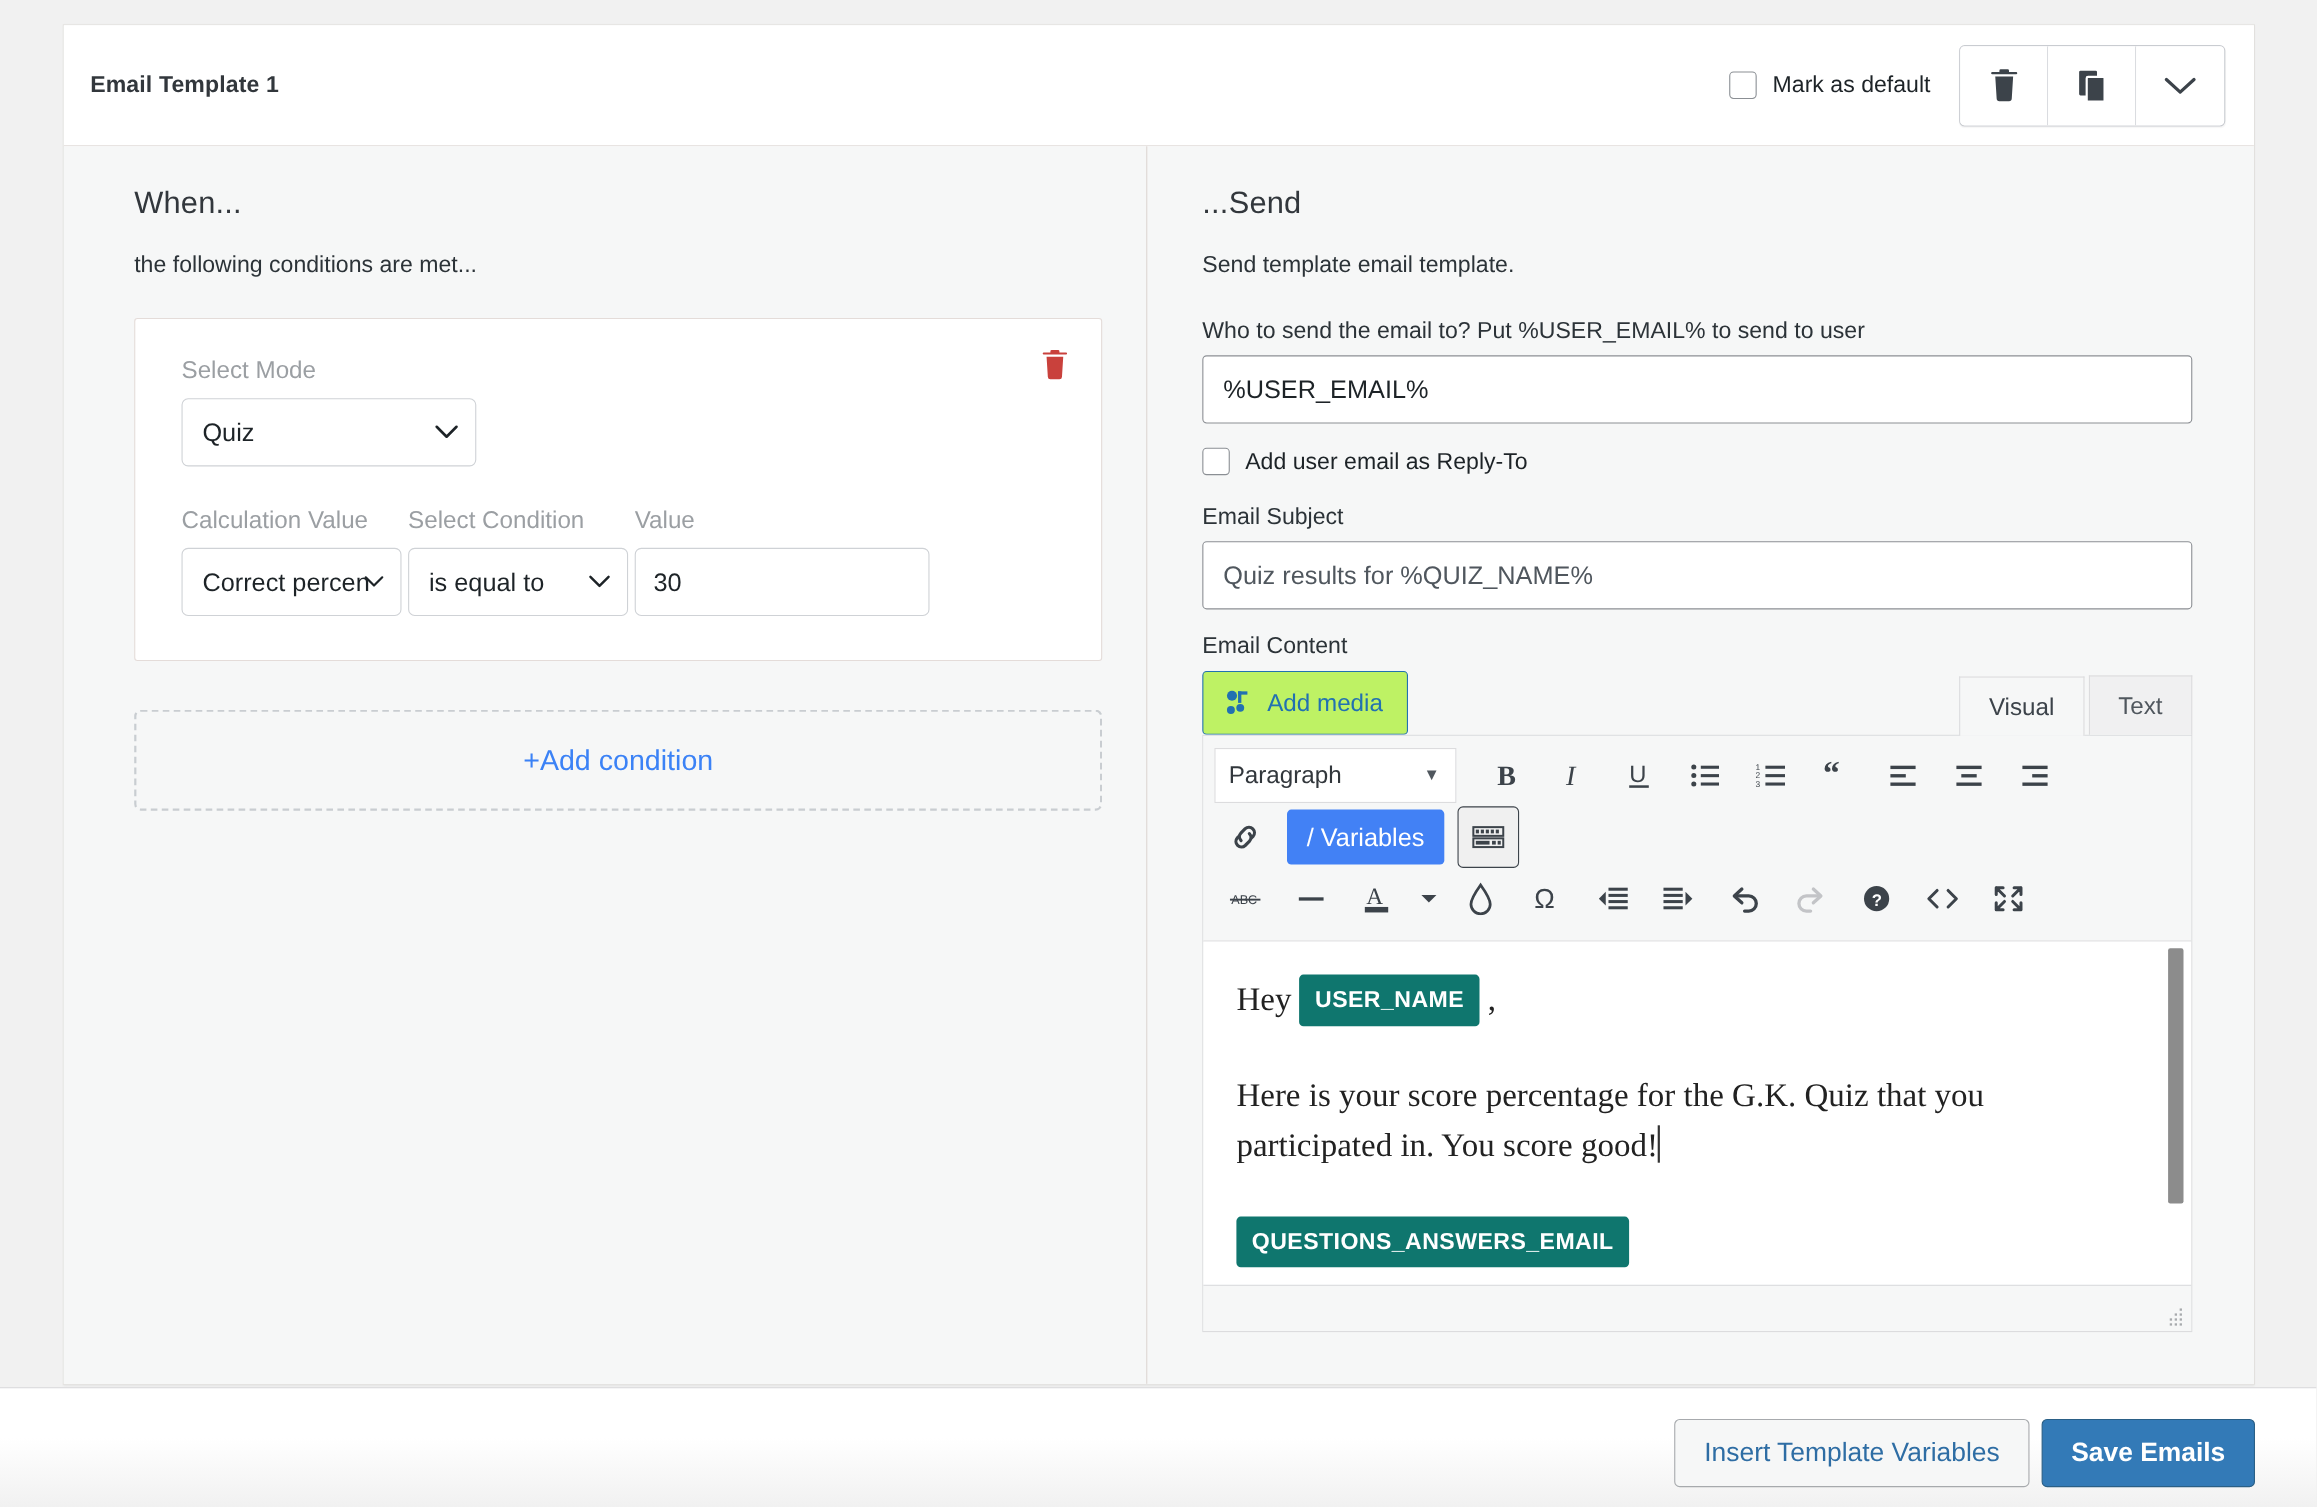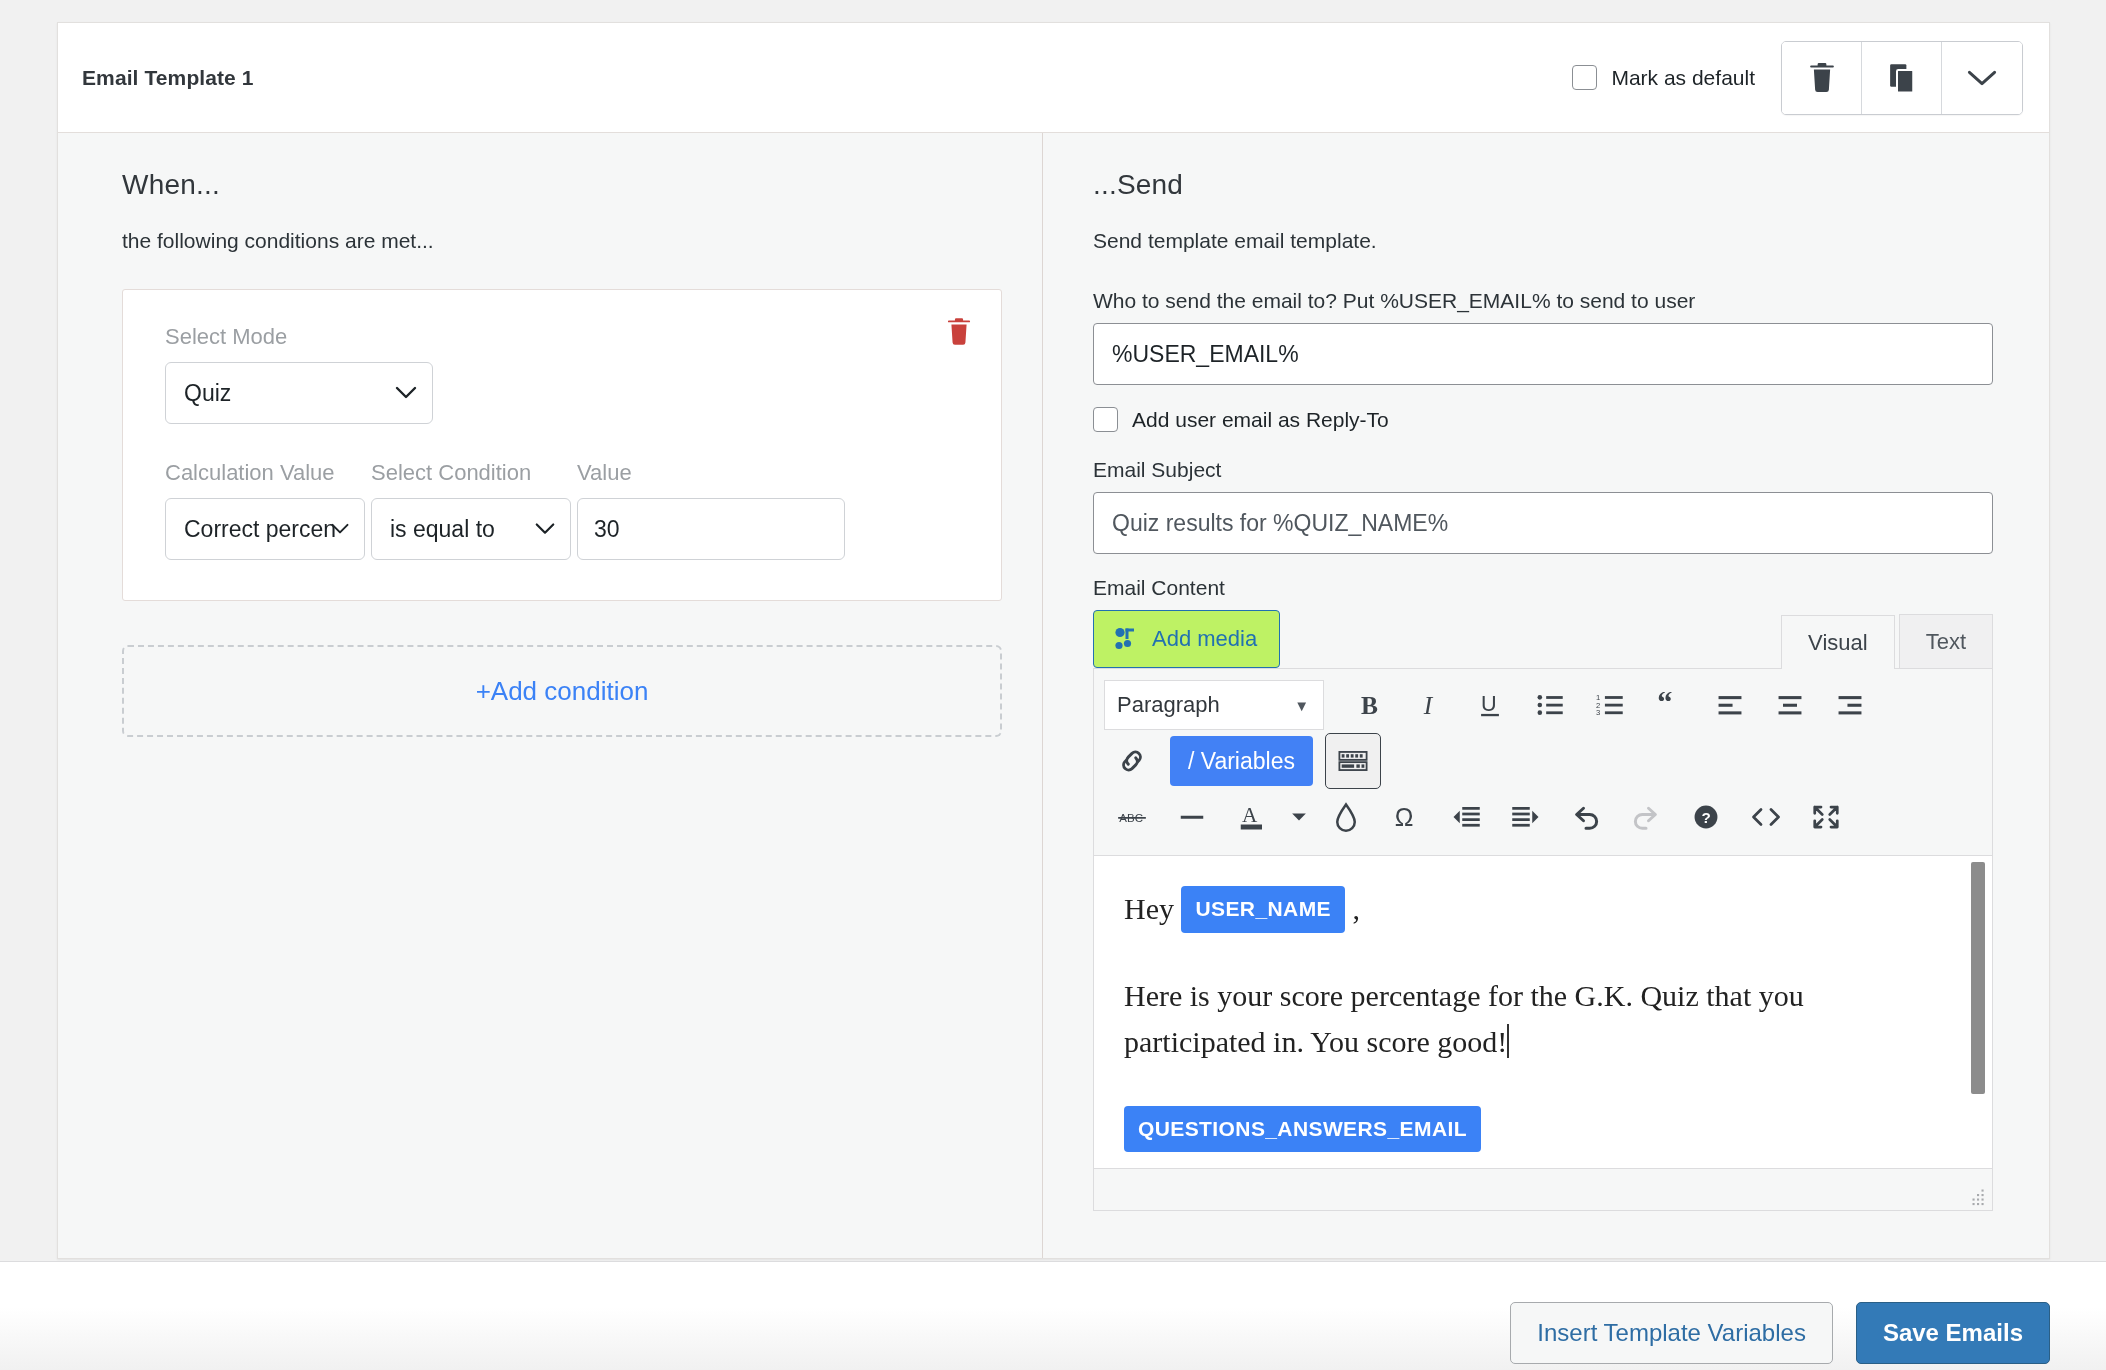--- a/index.html
+++ b/index.html
@@ -353,21 +353,21 @@
     font-family: "Liberation Serif", serif;
     font-size: 30px;
     color: #222;
     line-height: 1.55;
     position: relative;
     overflow: hidden;
   }
   .editor-area p { margin: 0 0 40px 0; }
   .token {
     display: inline-block;
-    background: #3b82f6;
+    background: #0f766e;
     color: #fff;
     font-family: "Liberation Sans", sans-serif;
     font-size: 21px;
     font-weight: bold;
     letter-spacing: .4px;
     padding: 7px 14px;
     border-radius: 4px;
     vertical-align: 3px;
   }
   .caret-bar {
@@ -402,22 +402,21 @@
     left: 0; right: 0;
     top: 1261px;
     height: 109px;
     background: linear-gradient(to bottom, #ffffff 0%, #ffffff 42%, #f1f1f1 100%);
     border-top: 1px solid #dcdcde;
   }
   .footer-inner {
     position: absolute;
     right: 56px; top: 28px;
     display: flex;
-    gap: 23px;
-    margin-top: 12px;
+    gap: 11px;
   }
   .btn-secondary {
     height: 62px;
     padding: 0 26px;
     border: 1px solid #a7aaad;
     border-radius: 5px;
     background: #f6f7f7;
     color: #2e6da4;
     font-size: 24px;
     cursor: pointer;

